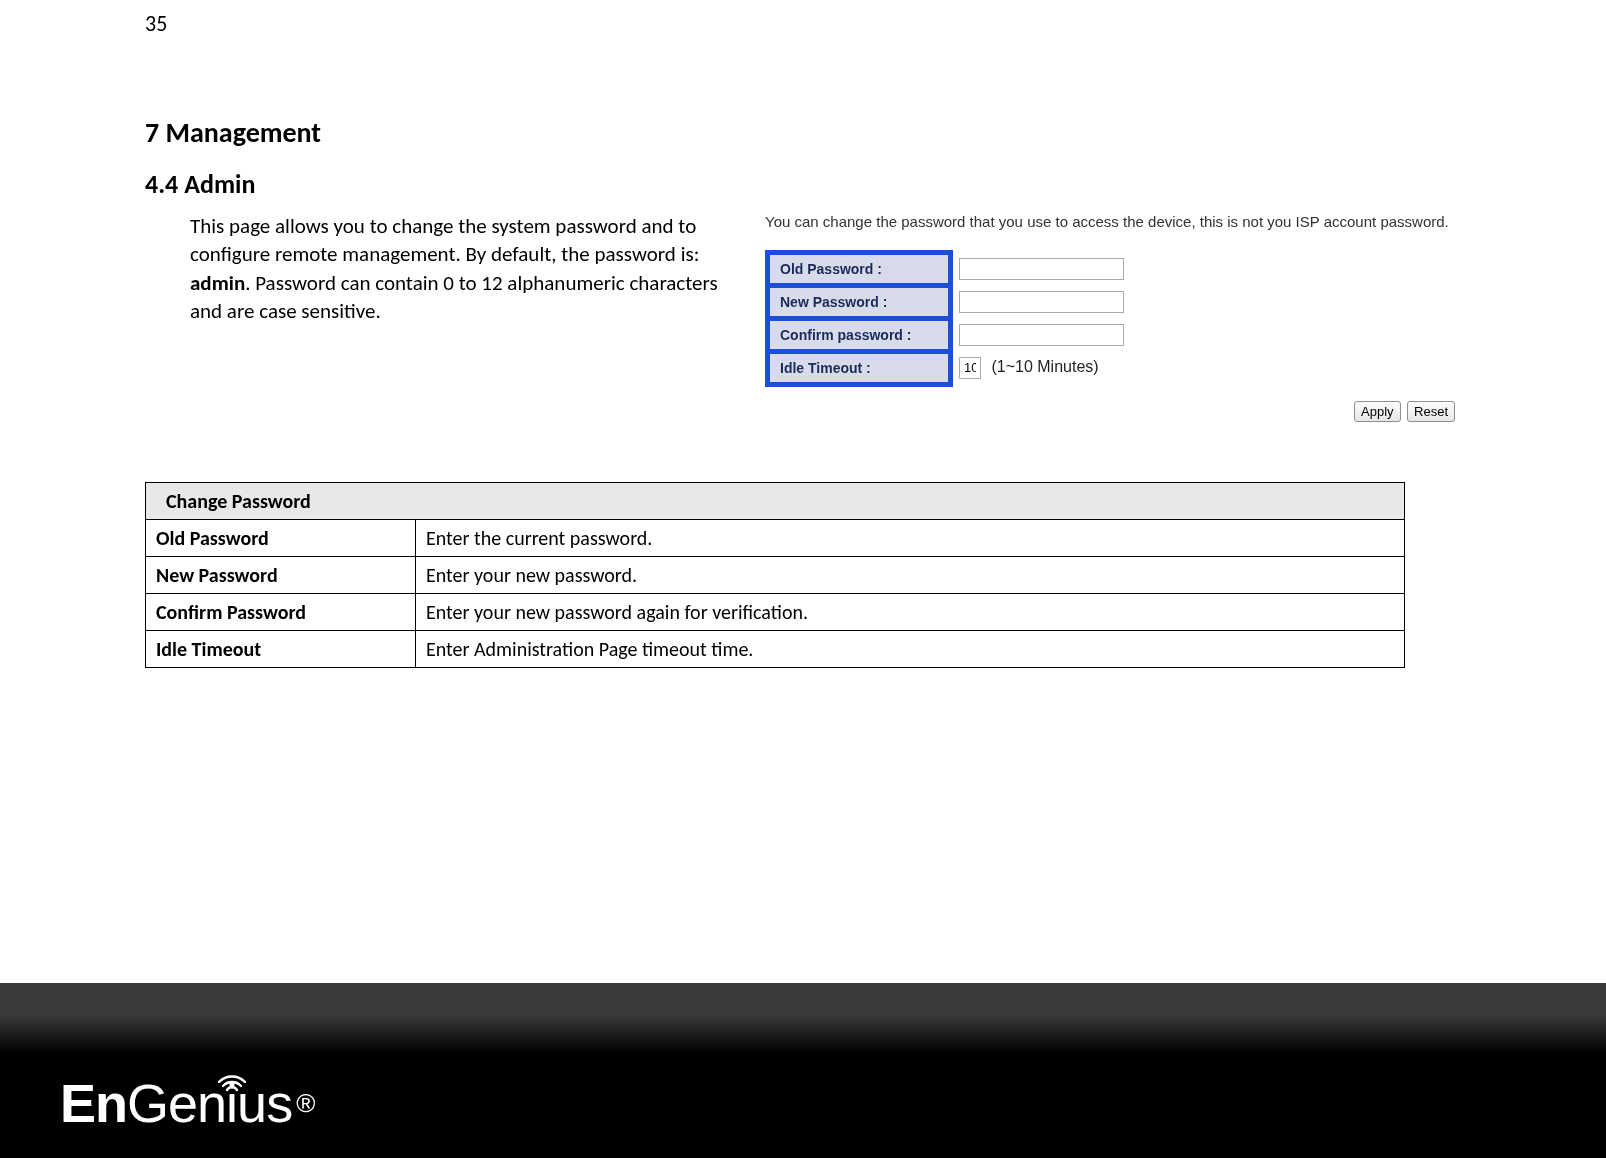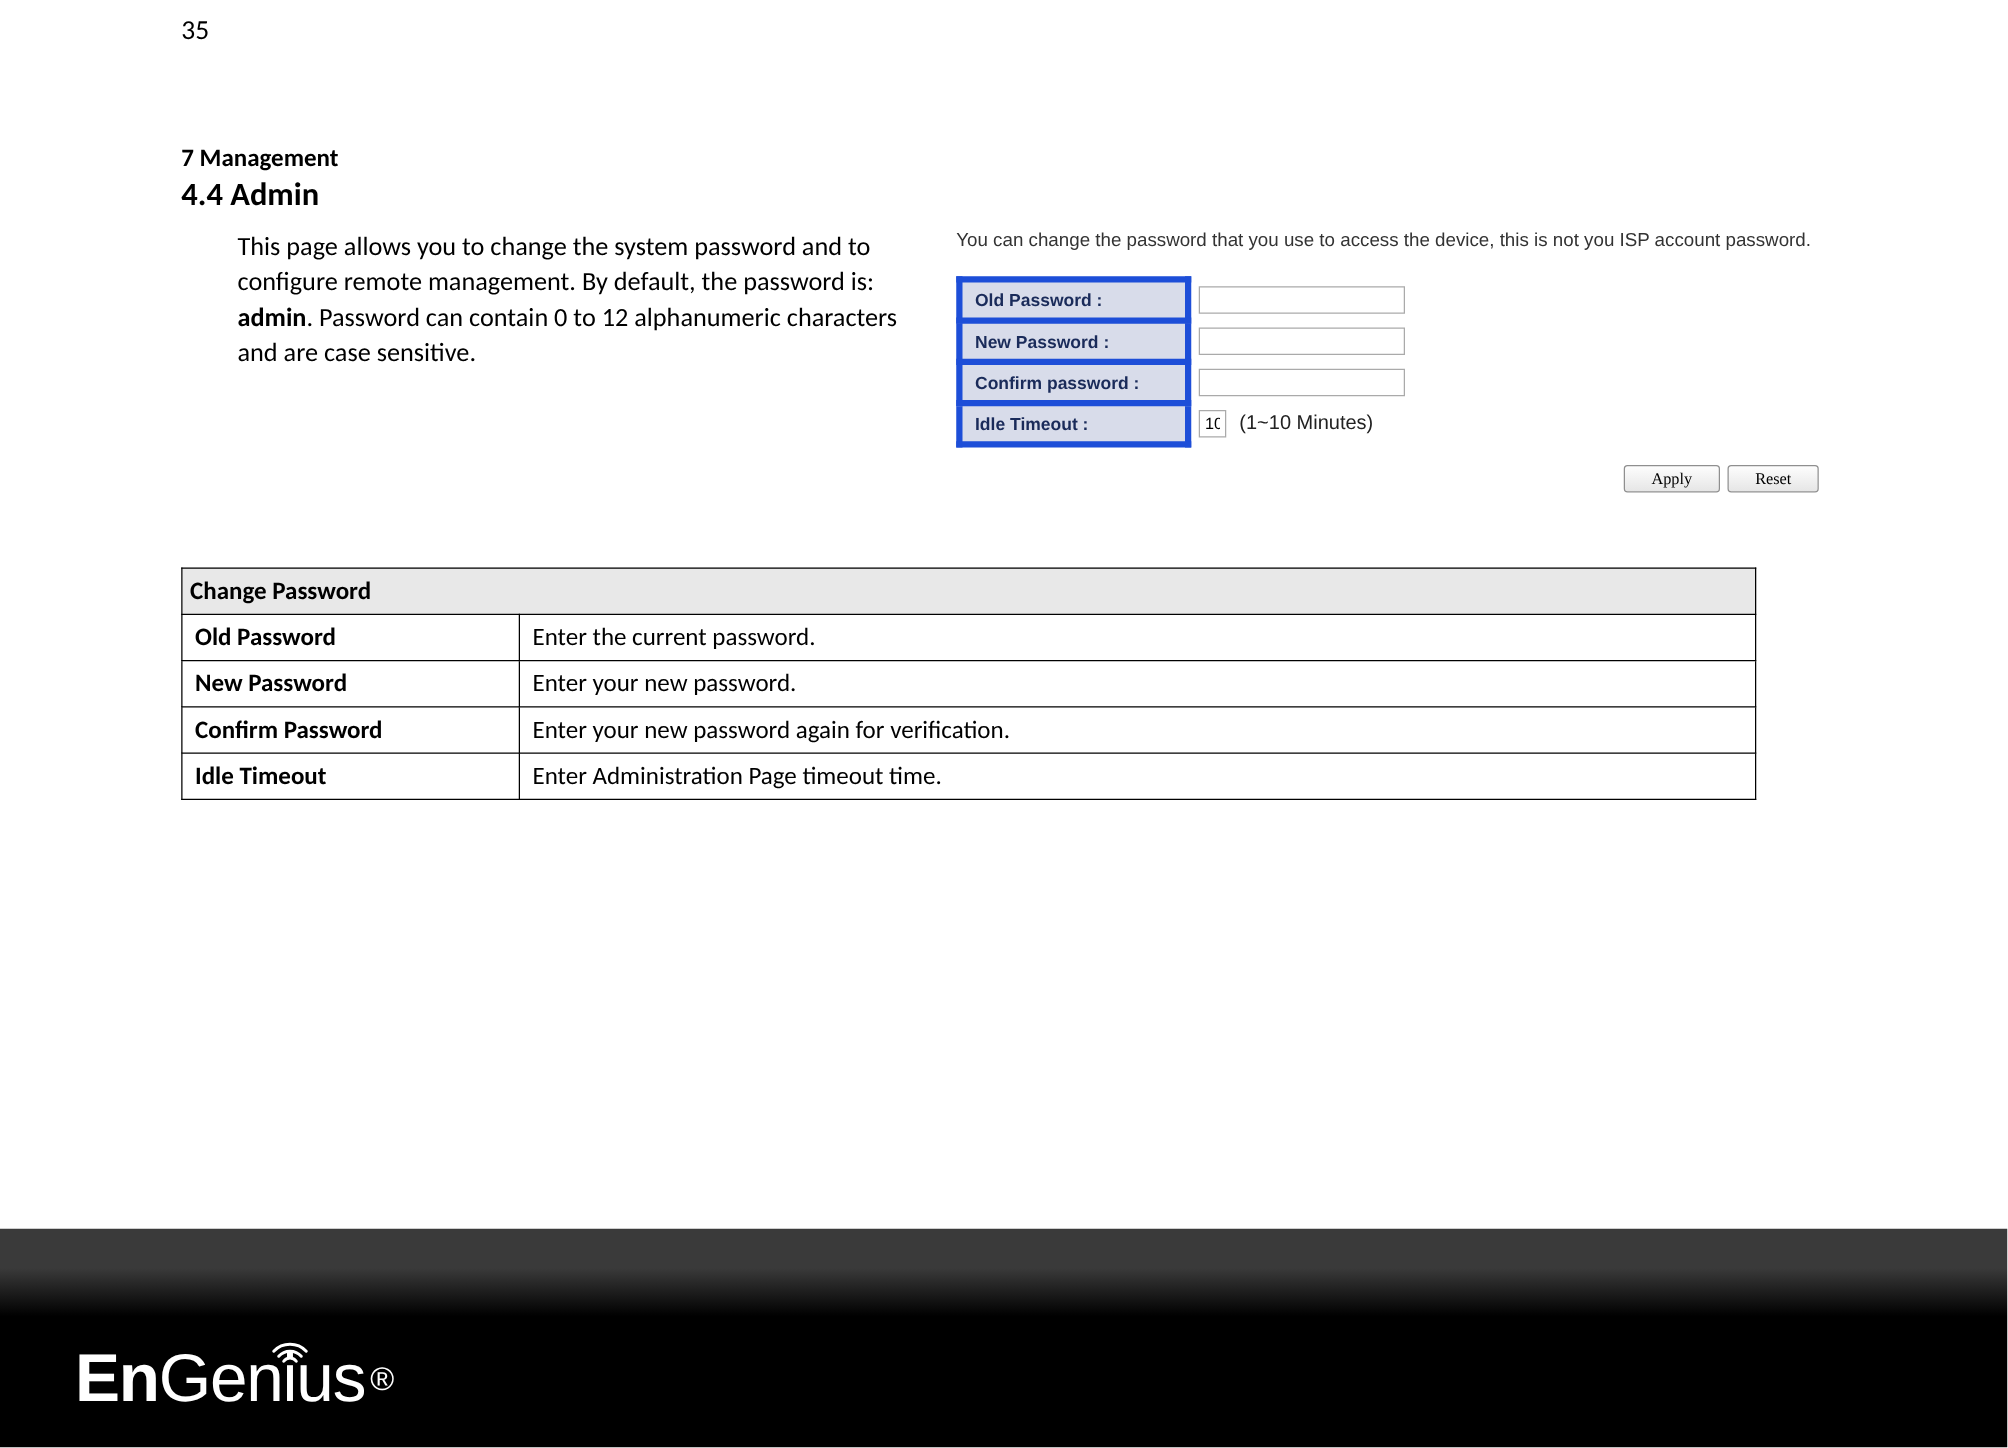--- a/index.html
+++ b/index.html
@@ -17,22 +17,23 @@
       left: 145px;
       font-size: 22px;
     }
     .content {
       position: absolute;
       top: 115px;
       left: 145px;
       width: 1320px;
     }
     .h1 {
-      font-size: 20px;
-      font-weight: bold;
+      font-size: 28px;
+      font-weight: bold;
+      margin-bottom: 18px;
     }
     .h2 {
       font-size: 26px;
       font-weight: bold;
       margin-bottom: 12px;
     }
     .two-col {
       display: flex;
       gap: 40px;
       align-items: flex-start;
@@ -85,40 +86,40 @@
       font-size: 16px;
       color: #222;
       margin-left: 6px;
     }
     .btn-row {
       text-align: right;
       margin-top: 14px;
       padding-right: 10px;
     }
     .btn {
-      font-family: Liberation Serif, serif;
+      font-family: Liberation Sans, sans-serif;
       font-size: 13px;
       background: linear-gradient(#fdfdfd, #e6e6e6);
       border: 1px solid #8f8f8f;
       border-radius: 3px;
-      padding: 2px 21px;
+      padding: 2px 6px;
       cursor: pointer;
       margin-left: 2px;
     }
     .desc-table {
       margin-top: 60px;
       width: 1260px;
       border-collapse: collapse;
       font-size: 20px;
     }
     .desc-table th {
       background: #e8e8e8;
       border: 1px solid #000;
       text-align: left;
-      padding: 6px 6px;
+      padding: 6px 20px;
       font-weight: bold;
     }
     .desc-table td {
       border: 1px solid #000;
       padding: 6px 10px;
       vertical-align: top;
     }
     .desc-table td.key {
       font-weight: bold;
       width: 270px;

